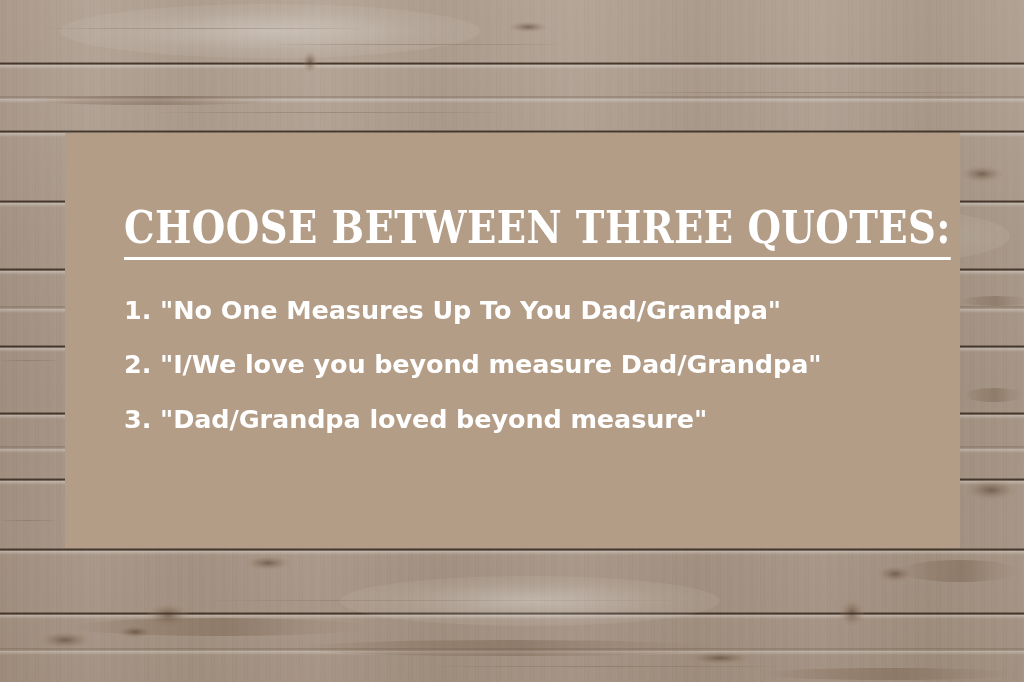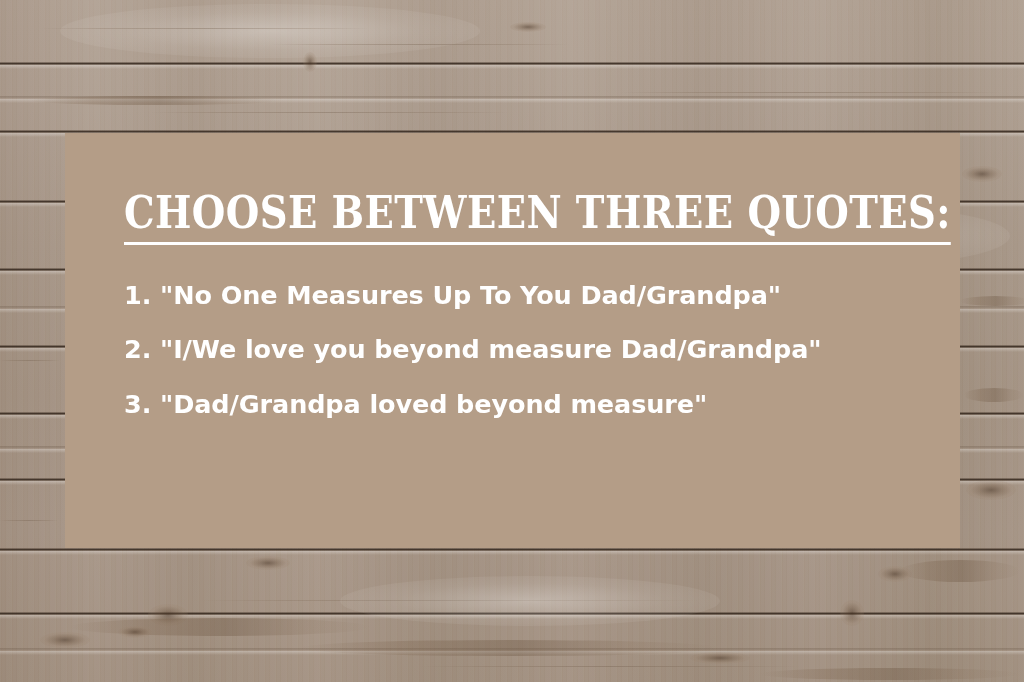--- a/index.html
+++ b/index.html
@@ -134,21 +134,21 @@
     top: 133px;
     width: 895px;
     height: 415px;
     background: #b49d87;
   }
 
   
   .content {
     position: absolute;
     left: 124px;
-    top: 190px;
+    top: 205px;
     width: 800px;
   }
 
   .heading {
     display: inline-block;
     color: #ffffff;
     font-family: "DejaVu Serif", "Liberation Serif", serif;
     font-weight: 700;
     font-size: 45px;
     line-height: 1.02;

